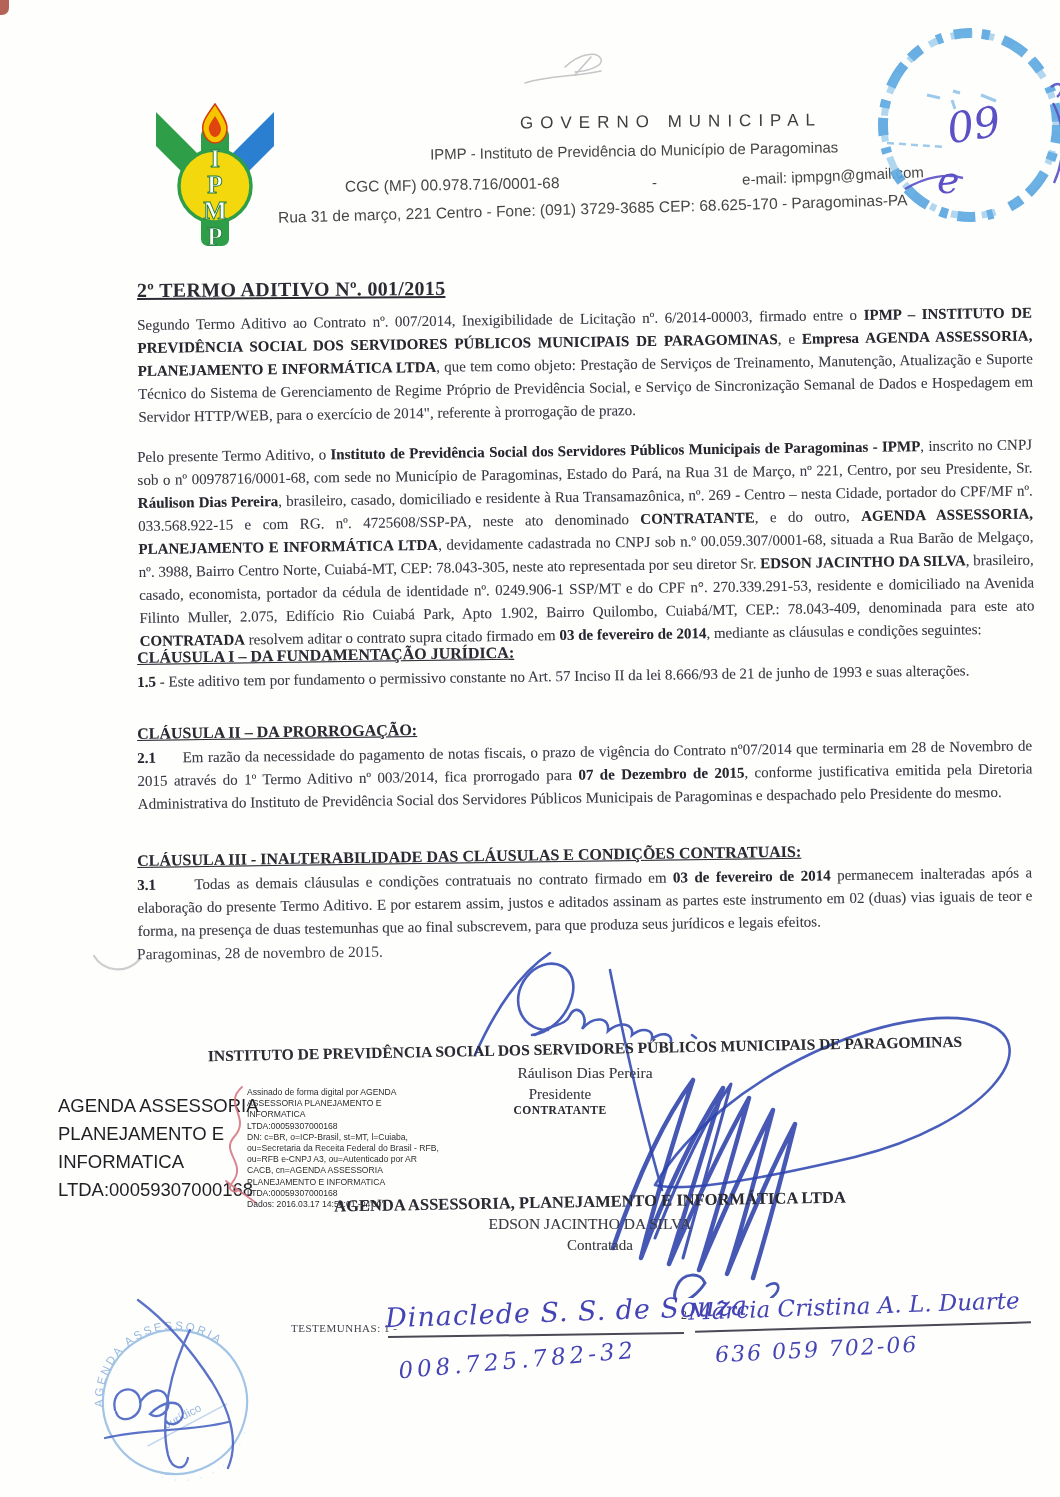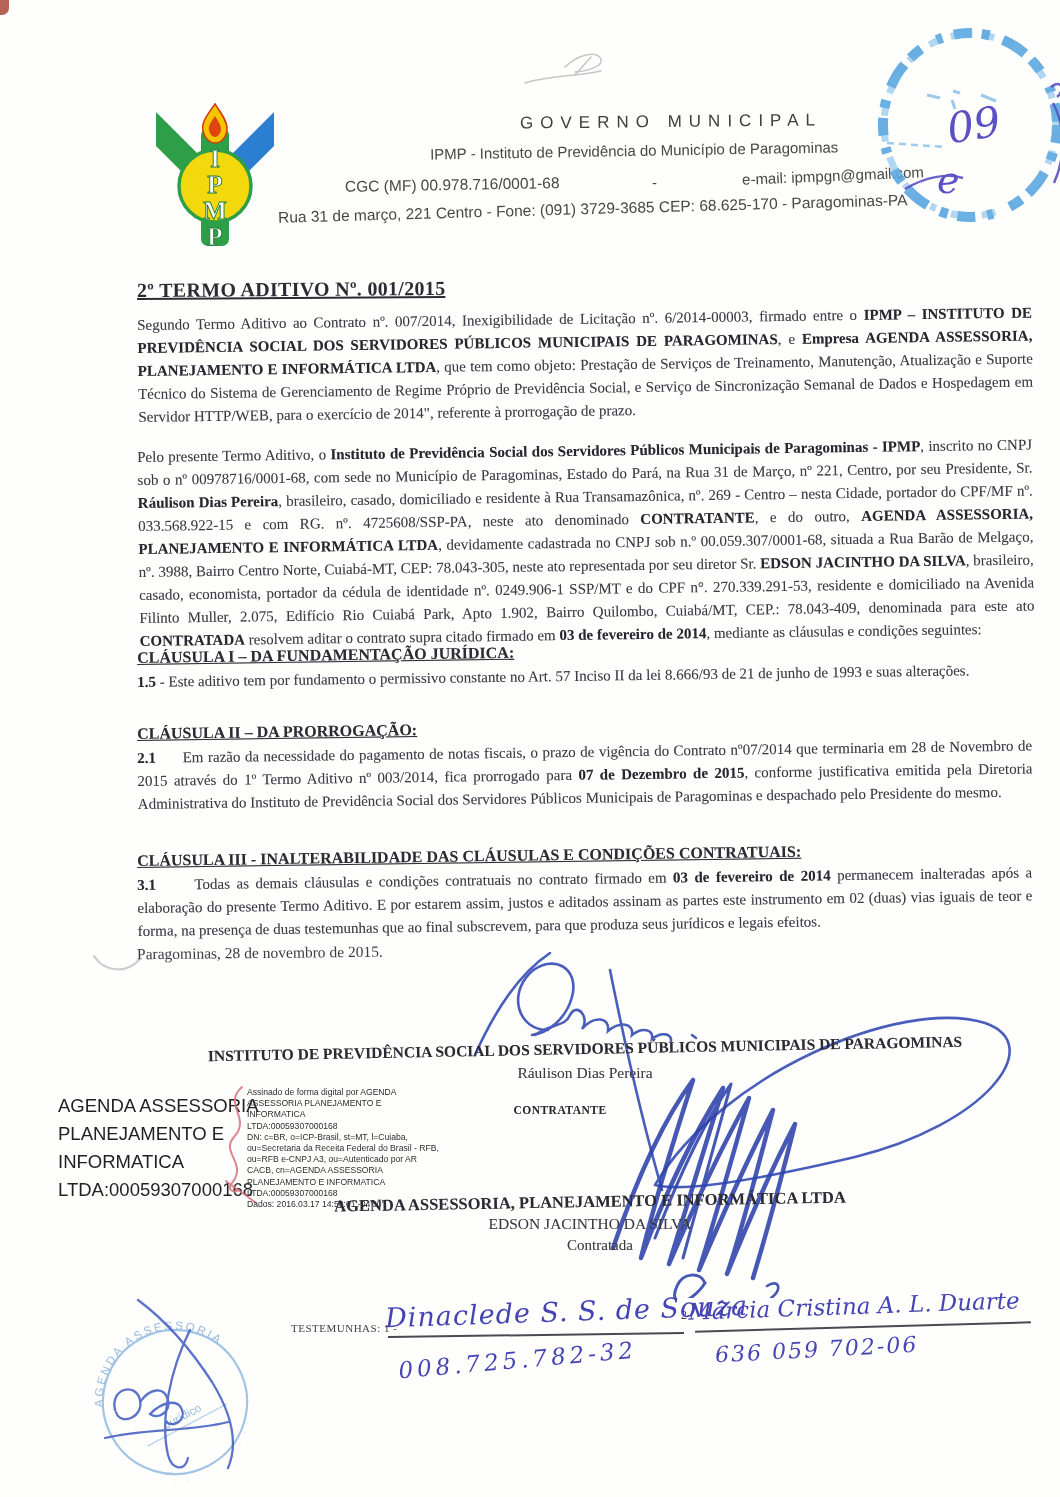--- a/index.html
+++ b/index.html
@@ -135,20 +135,21 @@
       <path d="M148,95 C118,95 108,60 130,38 C152,18 180,32 172,62 C166,84 148,98 132,100"></path>
       <path d="M135,100 C152,88 165,92 170,80 C178,66 190,84 182,94 C194,80 210,82 208,96 C220,86 234,88 232,100 C242,92 254,94 252,104 C262,96 272,99 271,106"></path>
       <path d="M292,100 l4,3"></path>
       <path d="M210,35 C225,110 242,185 262,255"></path>
       <path d="M255,250 C320,140 500,62 585,88 C648,110 585,190 455,222 C370,242 285,258 255,250"></path>
     </g>
   </svg>
 
   <div class="sigline s1org">INSTITUTO DE PREVIDÊNCIA SOCIAL DOS SERVIDORES PÚBLICOS MUNICIPAIS DE PARAGOMINAS</div>
   <div class="sigline s1name">Ráulison Dias Pereira</div>
+  <div class="sigline s1role">Presidente</div>
   <div class="sigline s1party">CONTRATANTE</div>
 
   <div class="dc-subject">AGENDA ASSESSORIA
 PLANEJAMENTO E
 INFORMATICA
 LTDA:00059307000168</div>
   <svg class="abs" style="left:218px;top:1085px" width="44" height="122" viewBox="0 0 44 122">
     <g stroke="#d87a84" stroke-width="2" fill="none" stroke-linecap="round" opacity=".9">
       <path d="M24,2 C4,20 34,32 16,52 C2,68 30,78 14,98 C6,108 24,108 18,104"></path>
       <path d="M8,96 C18,104 28,110 38,118"></path>

